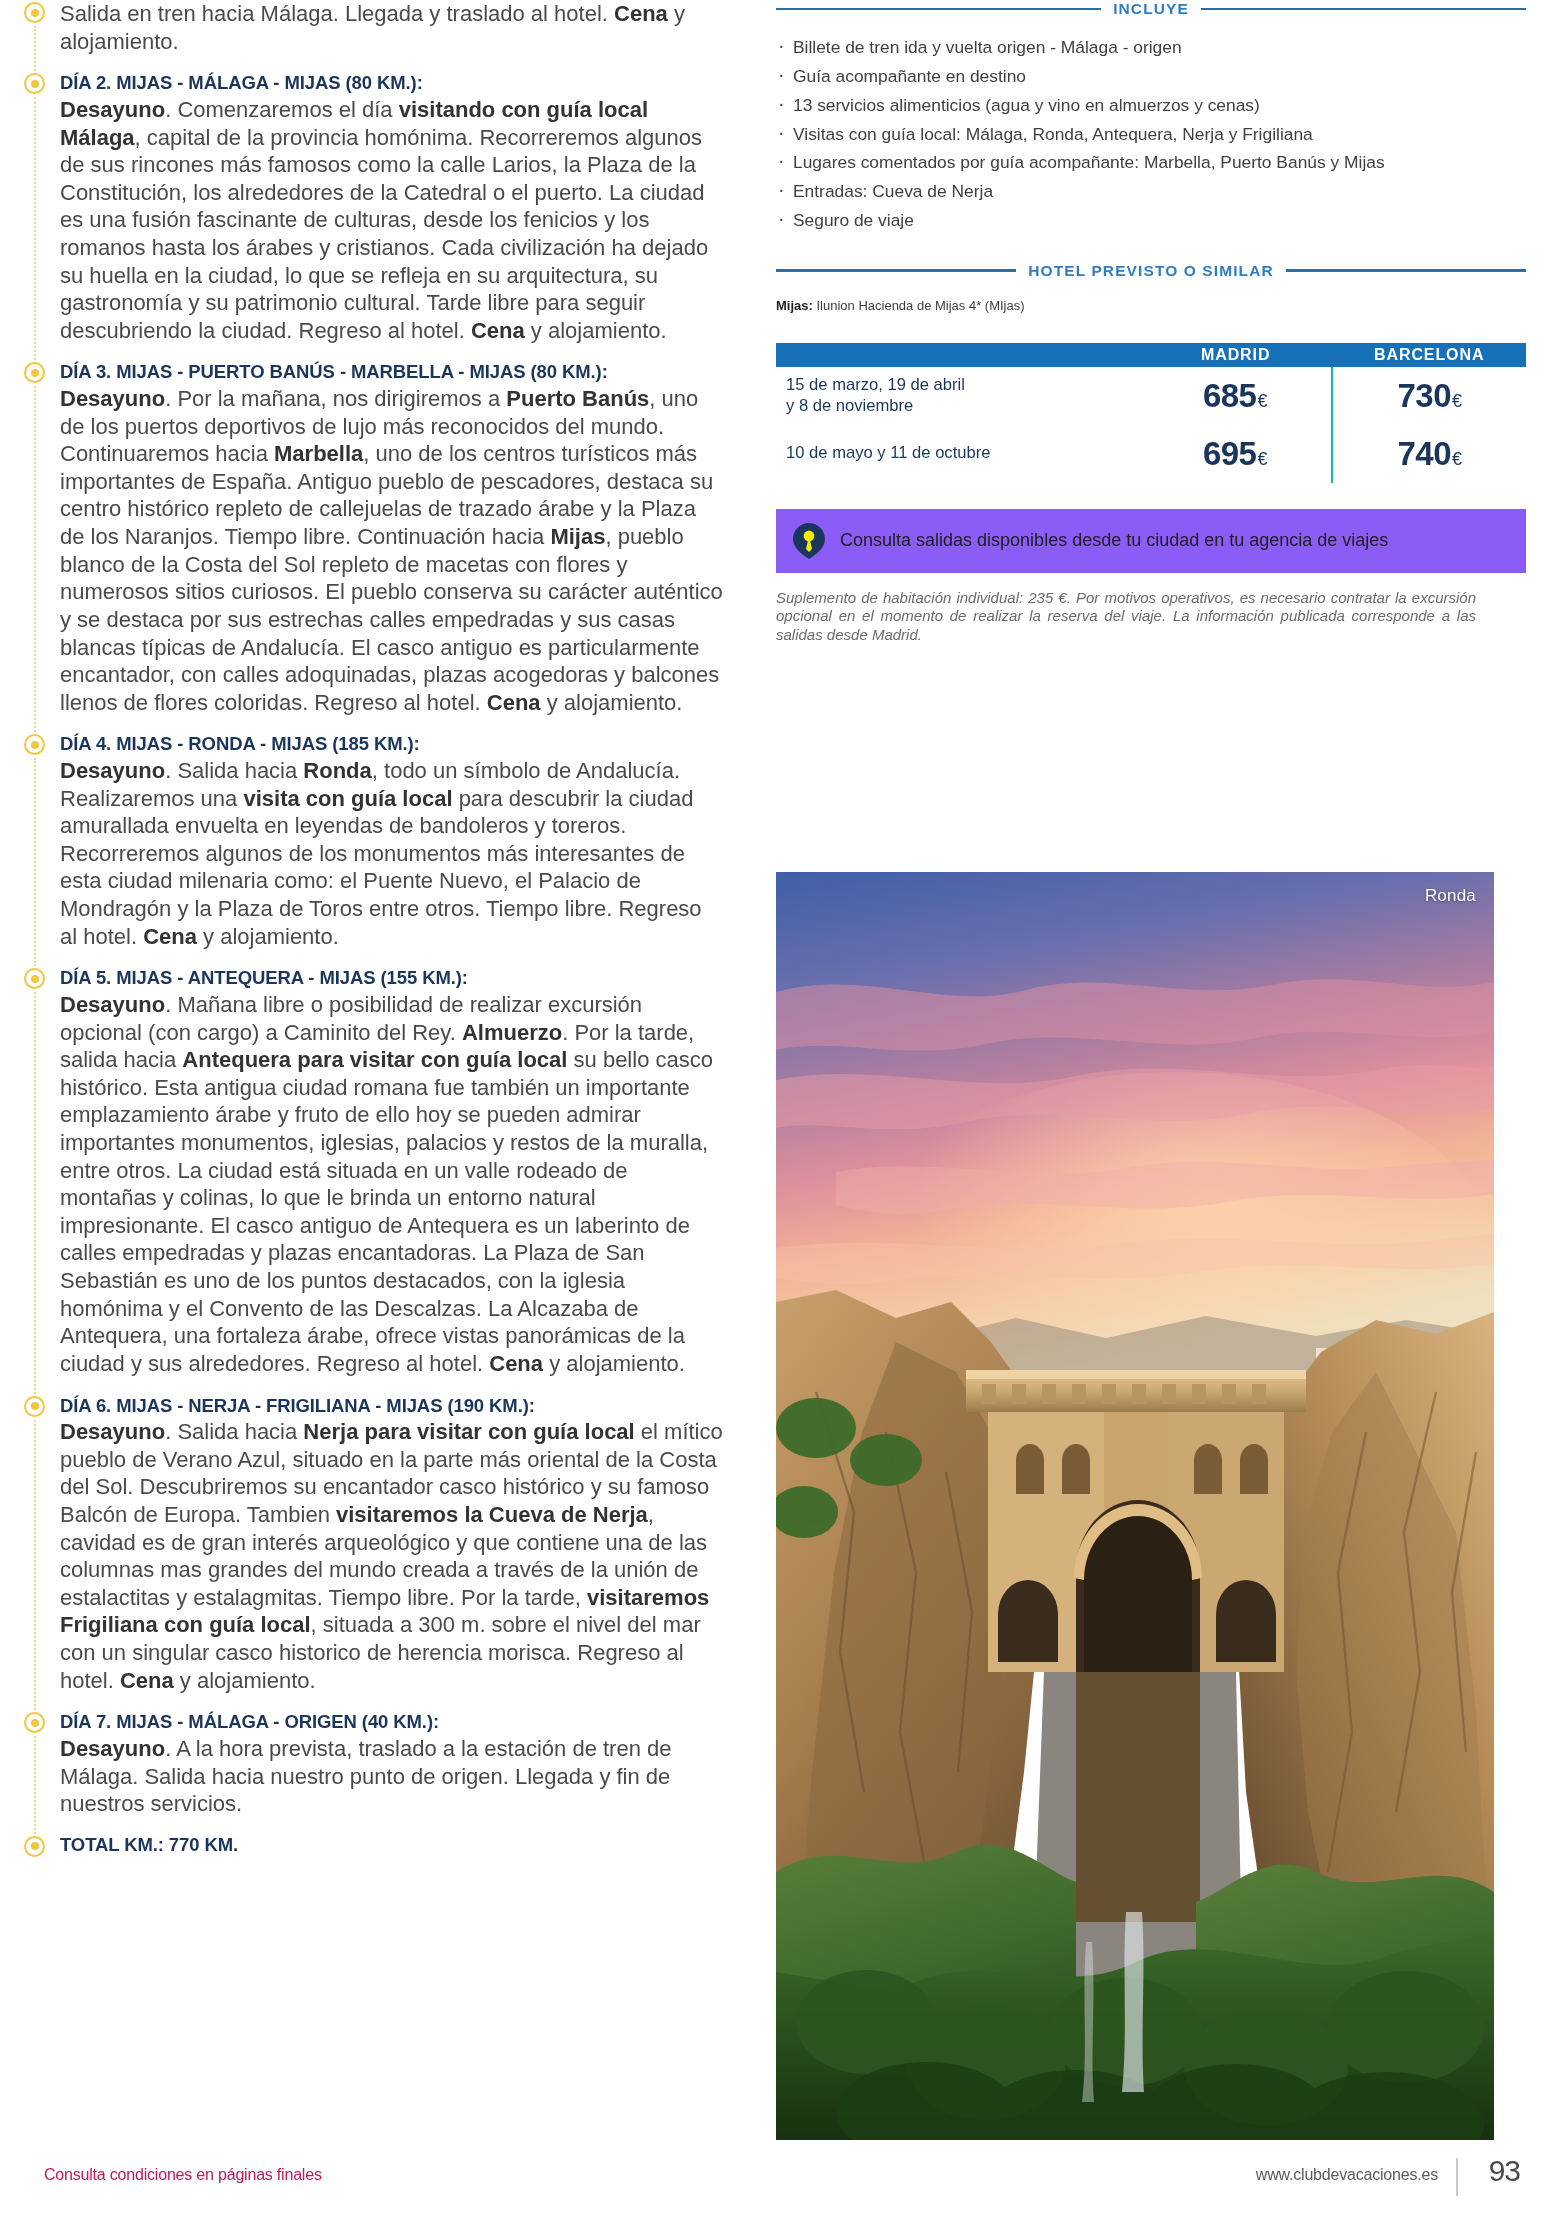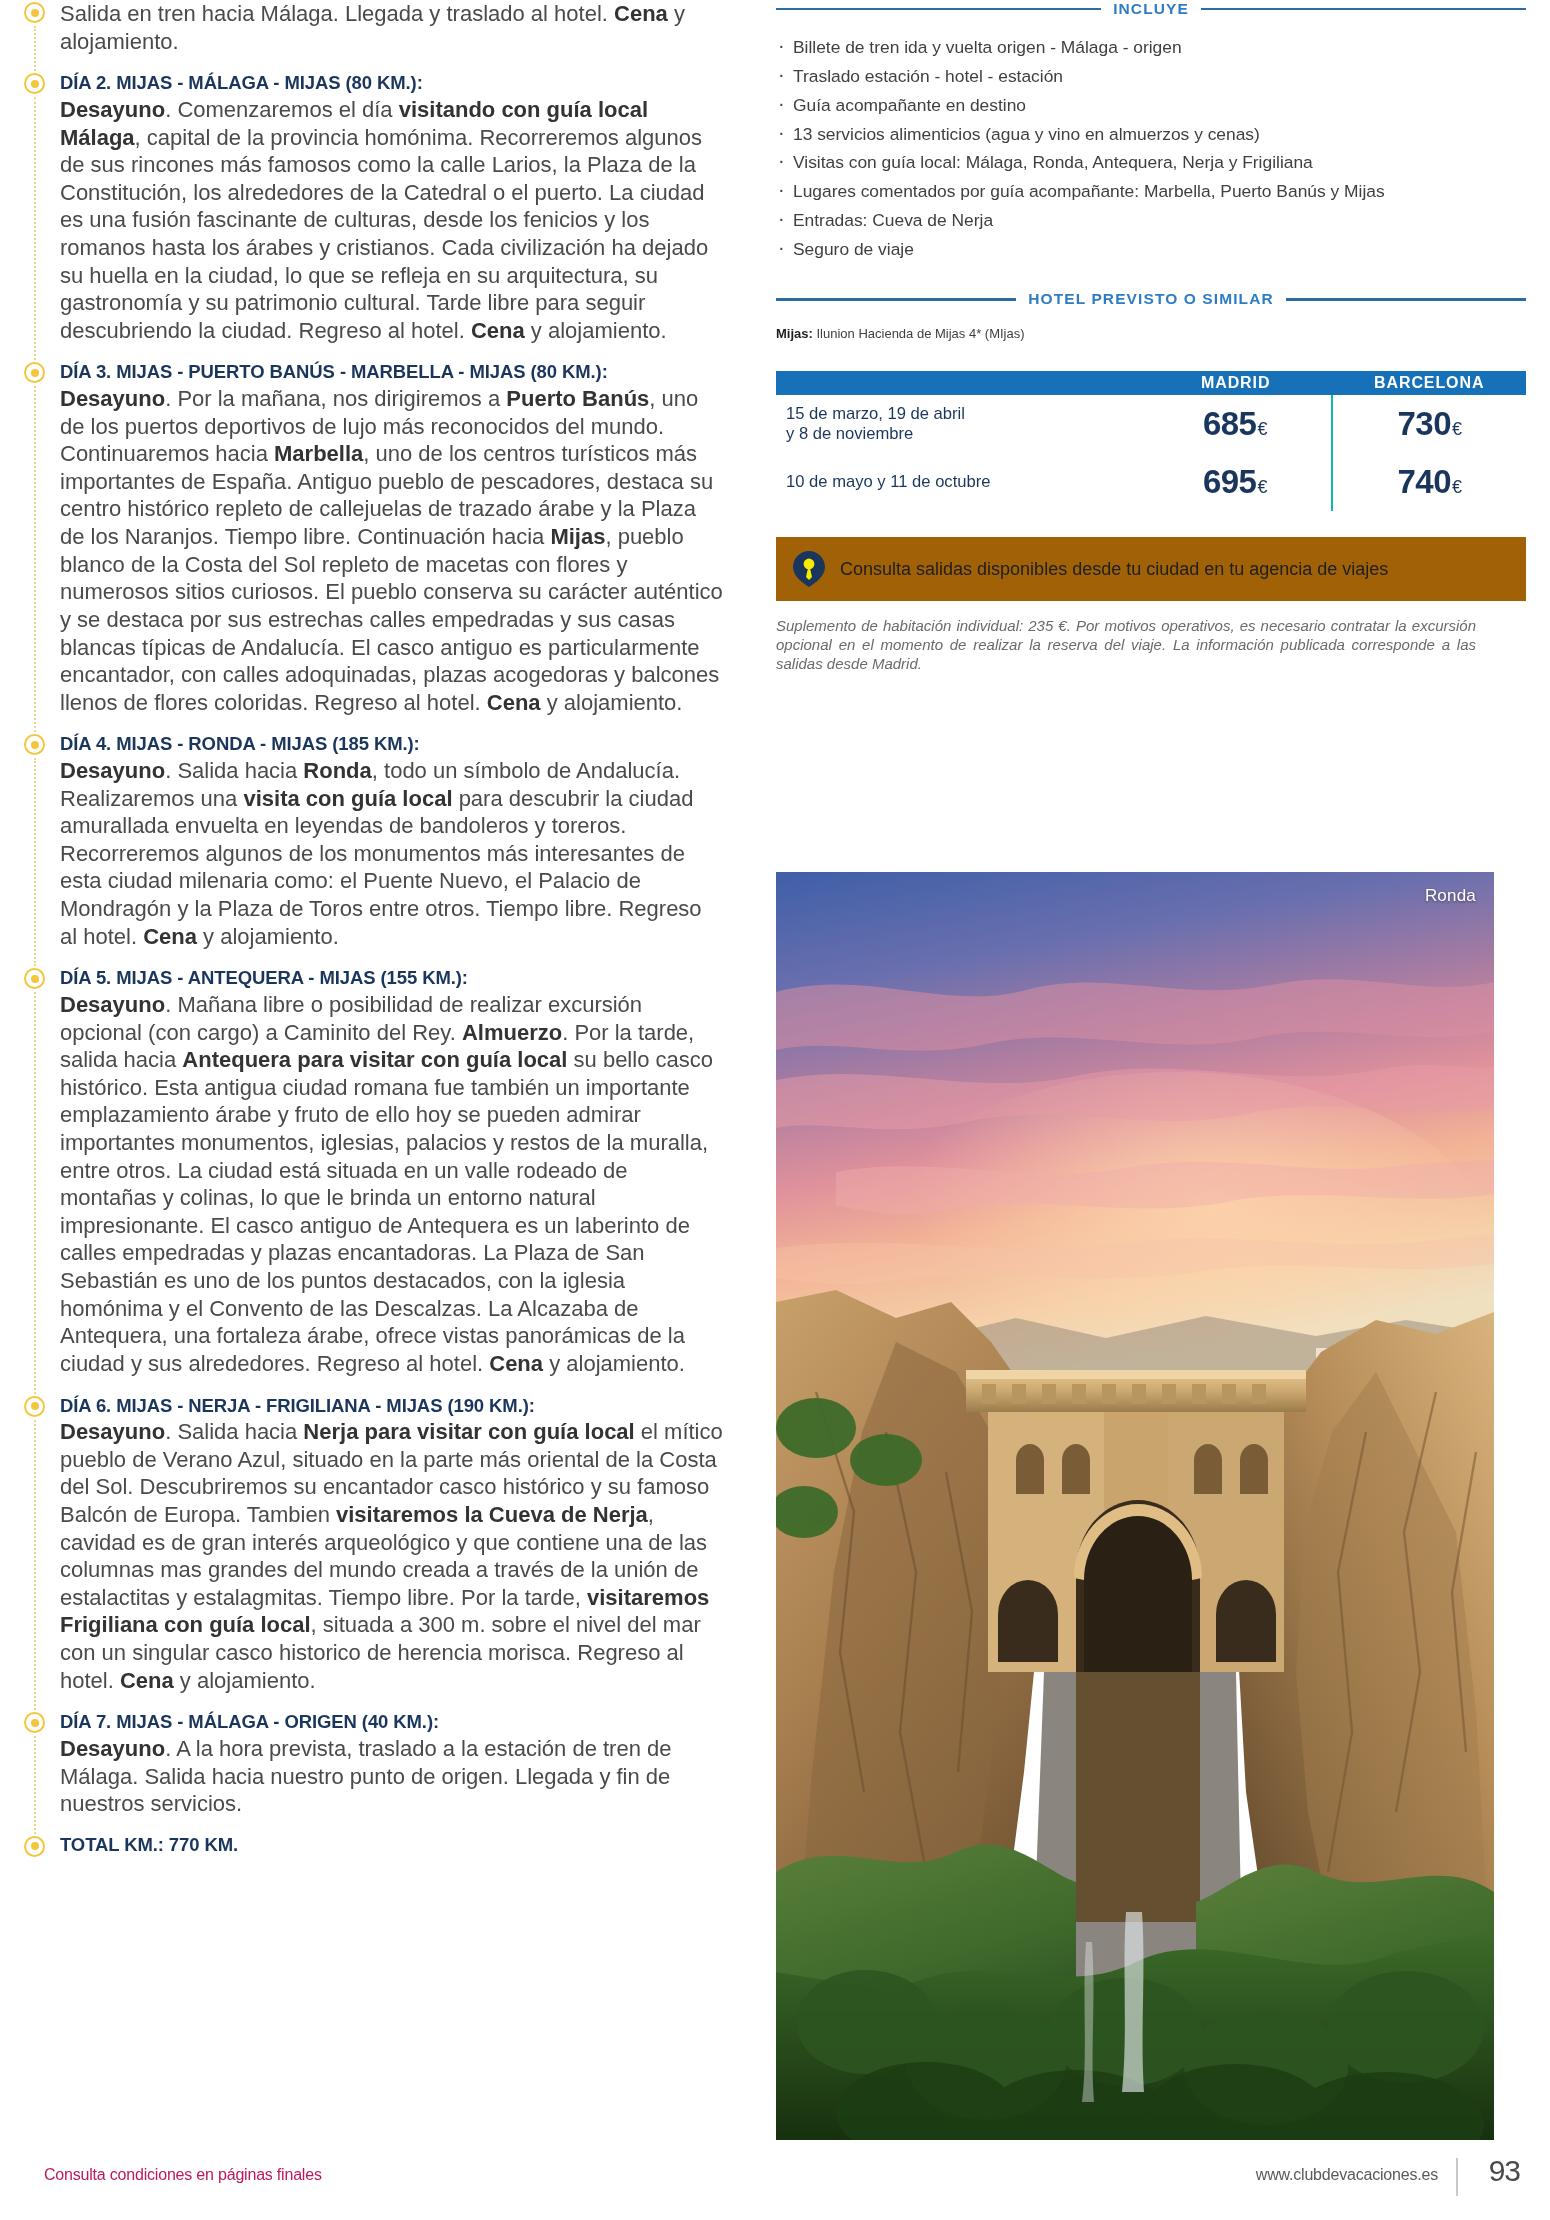--- a/index.html
+++ b/index.html
@@ -174,21 +174,21 @@
   .td-price .eur {
     font-size: 18px;
     font-weight: normal;
     color: #1b365d;
     margin-left: 1px;
   }
   .price-table tbody tr td.sep-left { border-left: 2px solid #14b8a6; }
 
   
   .yellow-banner {
-    background: #a16207;
+    background: #8b5cf6;
     display: flex;
     align-items: center;
     gap: 14px;
     padding: 13px 16px 13px 16px;
     margin-bottom: 16px;
   }
   .pin-icon {
     flex: 0 0 auto;
     width: 34px;
     height: 38px;
@@ -334,21 +334,20 @@
   <div class="right-col">
 
     <div class="sec-head">
       <span class="rule"></span>
       <span class="lbl">INCLUYE</span>
       <span class="rule"></span>
     </div>
 
     <ul class="incl-list">
       <li>Billete de tren ida y vuelta origen - Málaga - origen</li>
-      <li>Traslado estación - hotel - estación</li>
       <li>Guía acompañante en destino</li>
       <li>13 servicios alimenticios (agua y vino en almuerzos y cenas)</li>
       <li class="justified">Visitas con guía local: Málaga, Ronda, Antequera, Nerja y Frigiliana</li>
       <li>Lugares comentados por guía acompañante: Marbella, Puerto Banús y Mijas</li>
       <li>Entradas: Cueva de Nerja</li>
       <li>Seguro de viaje</li>
     </ul>
 
     <div class="sec-head" style="margin-top:30px;">
       <span class="rule"></span>

